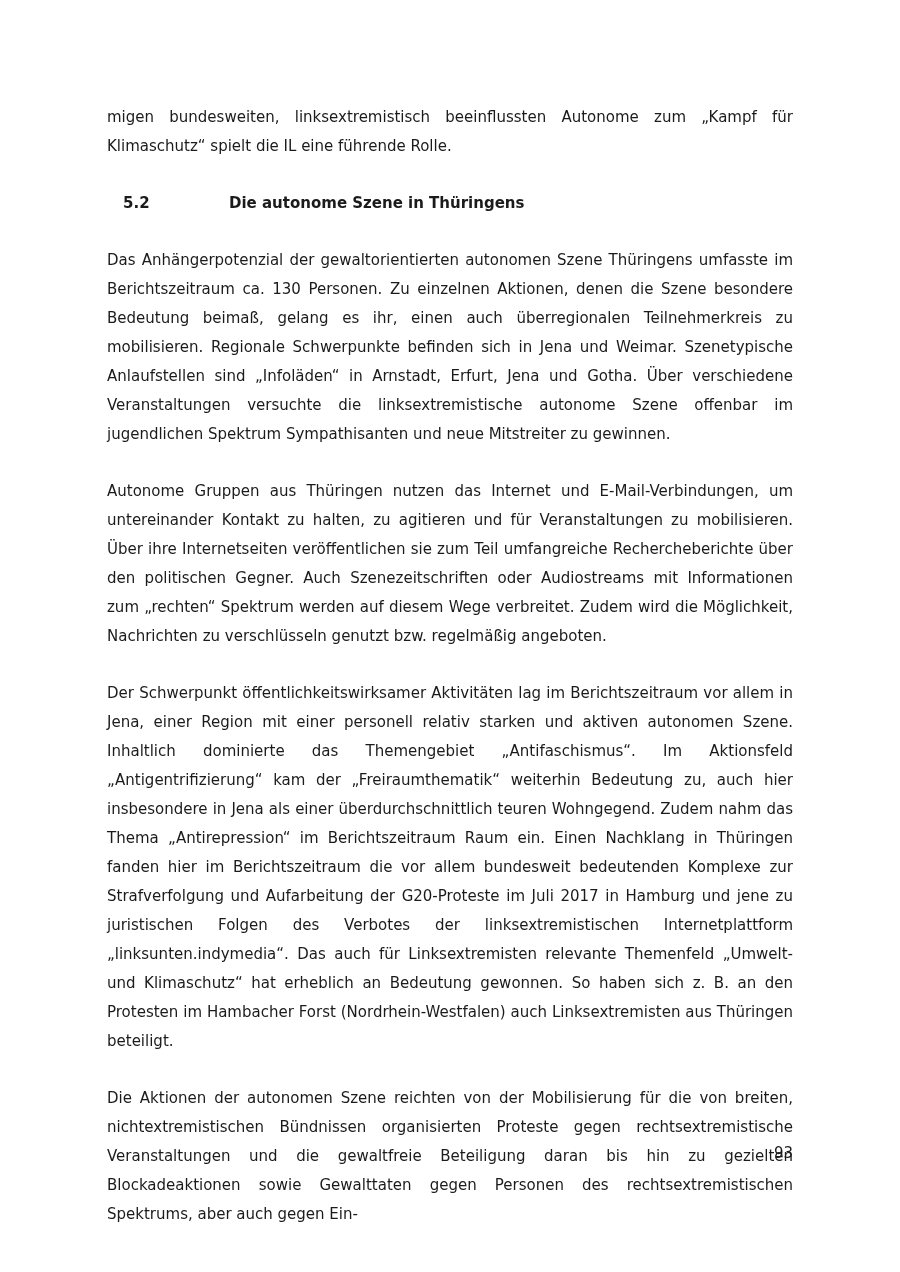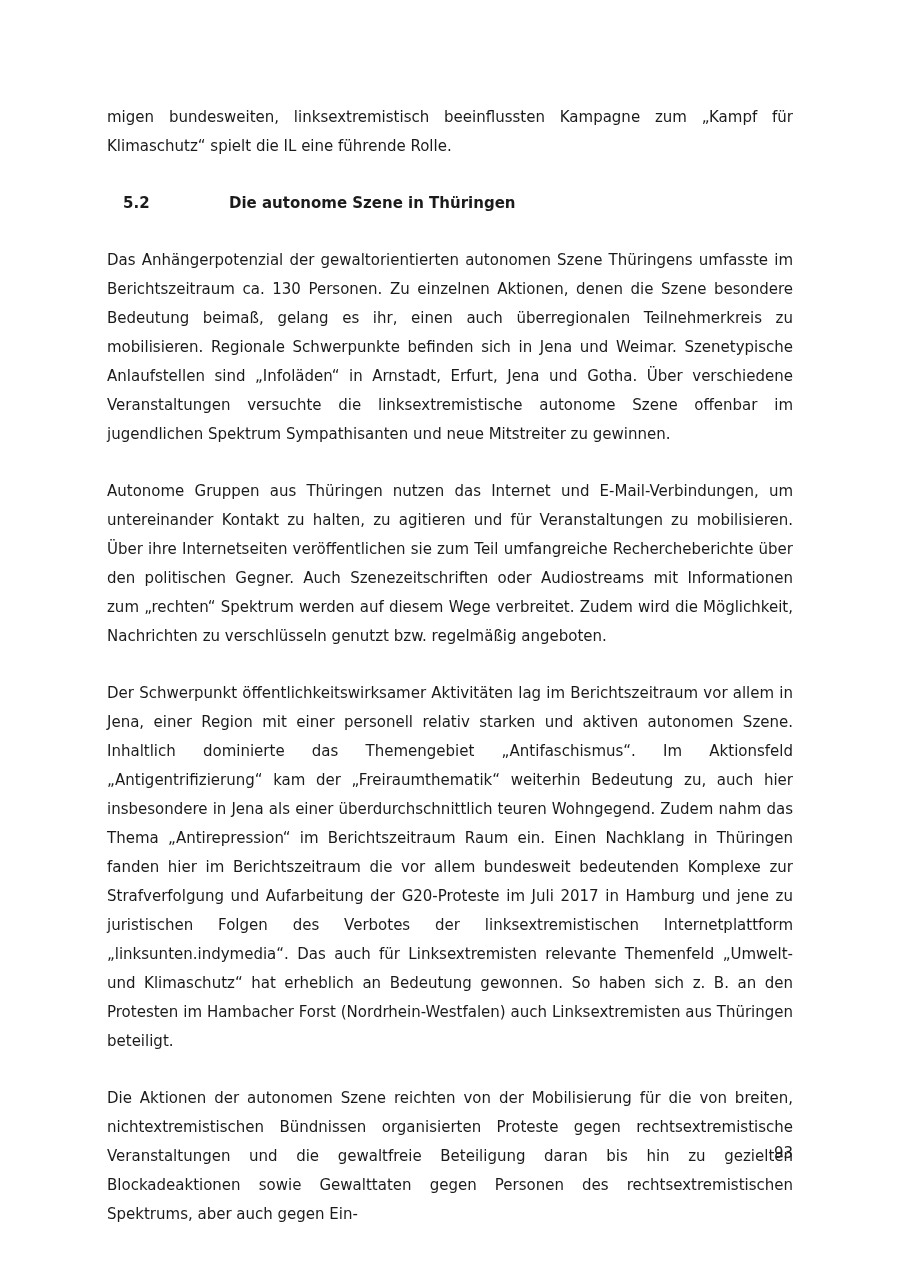--- a/index.html
+++ b/index.html
@@ -47,25 +47,25 @@
     font-size: 15px;
     line-height: 29px;
     text-align: center;
   }
 </style>
 </head>
 <body>
 
 <div class="content">
 
-  <p class="para">migen bundesweiten, linksextremistisch beeinflussten Kampagne zum „Kampf für Klimaschutz“ spielt die IL eine führende Rolle.</p>
+  <p class="para">migen bundesweiten, linksextremistisch beeinflussten Autonome zum „Kampf für Klimaschutz“ spielt die IL eine führende Rolle.</p>
 
   <div class="section-heading">
     <span class="section-num">5.2</span>
-    <span class="section-title">Die autonome Szene in Thüringen</span>
+    <span class="section-title">Die autonome Szene in Thüringens</span>
   </div>
 
   <p class="para">Das Anhängerpotenzial der gewaltorientierten autonomen Szene Thüringens umfasste im Berichtszeitraum ca. 130 Personen. Zu einzelnen Aktionen, denen die Szene besondere Bedeutung beimaß, gelang es ihr, einen auch überregionalen Teilnehmerkreis zu mobilisieren. Regionale Schwerpunkte befinden sich in Jena und Weimar. Szenetypische Anlaufstellen sind „Infoläden“ in Arnstadt, Erfurt, Jena und Gotha. Über verschiedene Veranstaltungen versuchte die linksextremistische autonome Szene offenbar im jugendlichen Spektrum Sympathisanten und neue Mitstreiter zu gewinnen.</p>
 
   <p class="para">Autonome Gruppen aus Thüringen nutzen das Internet und E-Mail-Verbindungen, um untereinander Kontakt zu halten, zu agitieren und für Veranstaltungen zu mobilisieren. Über ihre Internetseiten veröffentlichen sie zum Teil umfangreiche Rechercheberichte über den politischen Gegner. Auch Szenezeitschriften oder Audiostreams mit Informationen zum „rechten“ Spektrum werden auf diesem Wege verbreitet. Zudem wird die Möglichkeit, Nachrichten zu verschlüsseln genutzt bzw. regelmäßig angeboten.</p>
 
   <p class="para">Der Schwerpunkt öffentlichkeitswirksamer Aktivitäten lag im Berichtszeitraum vor allem in Jena, einer Region mit einer personell relativ starken und aktiven autonomen Szene. Inhaltlich dominierte das Themengebiet „Antifaschismus“. Im Aktionsfeld „Antigentrifizierung“ kam der „Freiraumthematik“ weiterhin Bedeutung zu, auch hier insbesondere in Jena als einer überdurchschnittlich teuren Wohngegend. Zudem nahm das Thema „Antirepression“ im Berichtszeitraum Raum ein. Einen Nachklang in Thüringen fanden hier im Berichtszeitraum die vor allem bundesweit bedeutenden Komplexe zur Strafverfolgung und Aufarbeitung der G20-Proteste im Juli 2017 in Hamburg und jene zu juristischen Folgen des Verbotes der linksextremistischen Internetplattform „linksunten.indymedia“. Das auch für Linksextremisten relevante Themenfeld „Umwelt- und Klimaschutz“ hat erheblich an Bedeutung gewonnen. So haben sich z. B. an den Protesten im Hambacher Forst (Nordrhein-Westfalen) auch Linksextremisten aus Thüringen beteiligt.</p>
 
   <p class="para">Die Aktionen der autonomen Szene reichten von der Mobilisierung für die von breiten, nichtextremistischen Bündnissen organisierten Proteste gegen rechtsextremistische Veranstaltungen und die gewaltfreie Beteiligung daran bis hin zu gezielten Blockadeaktionen sowie Gewalttaten gegen Personen des rechtsextremistischen Spektrums, aber auch gegen Ein-</p>
 

